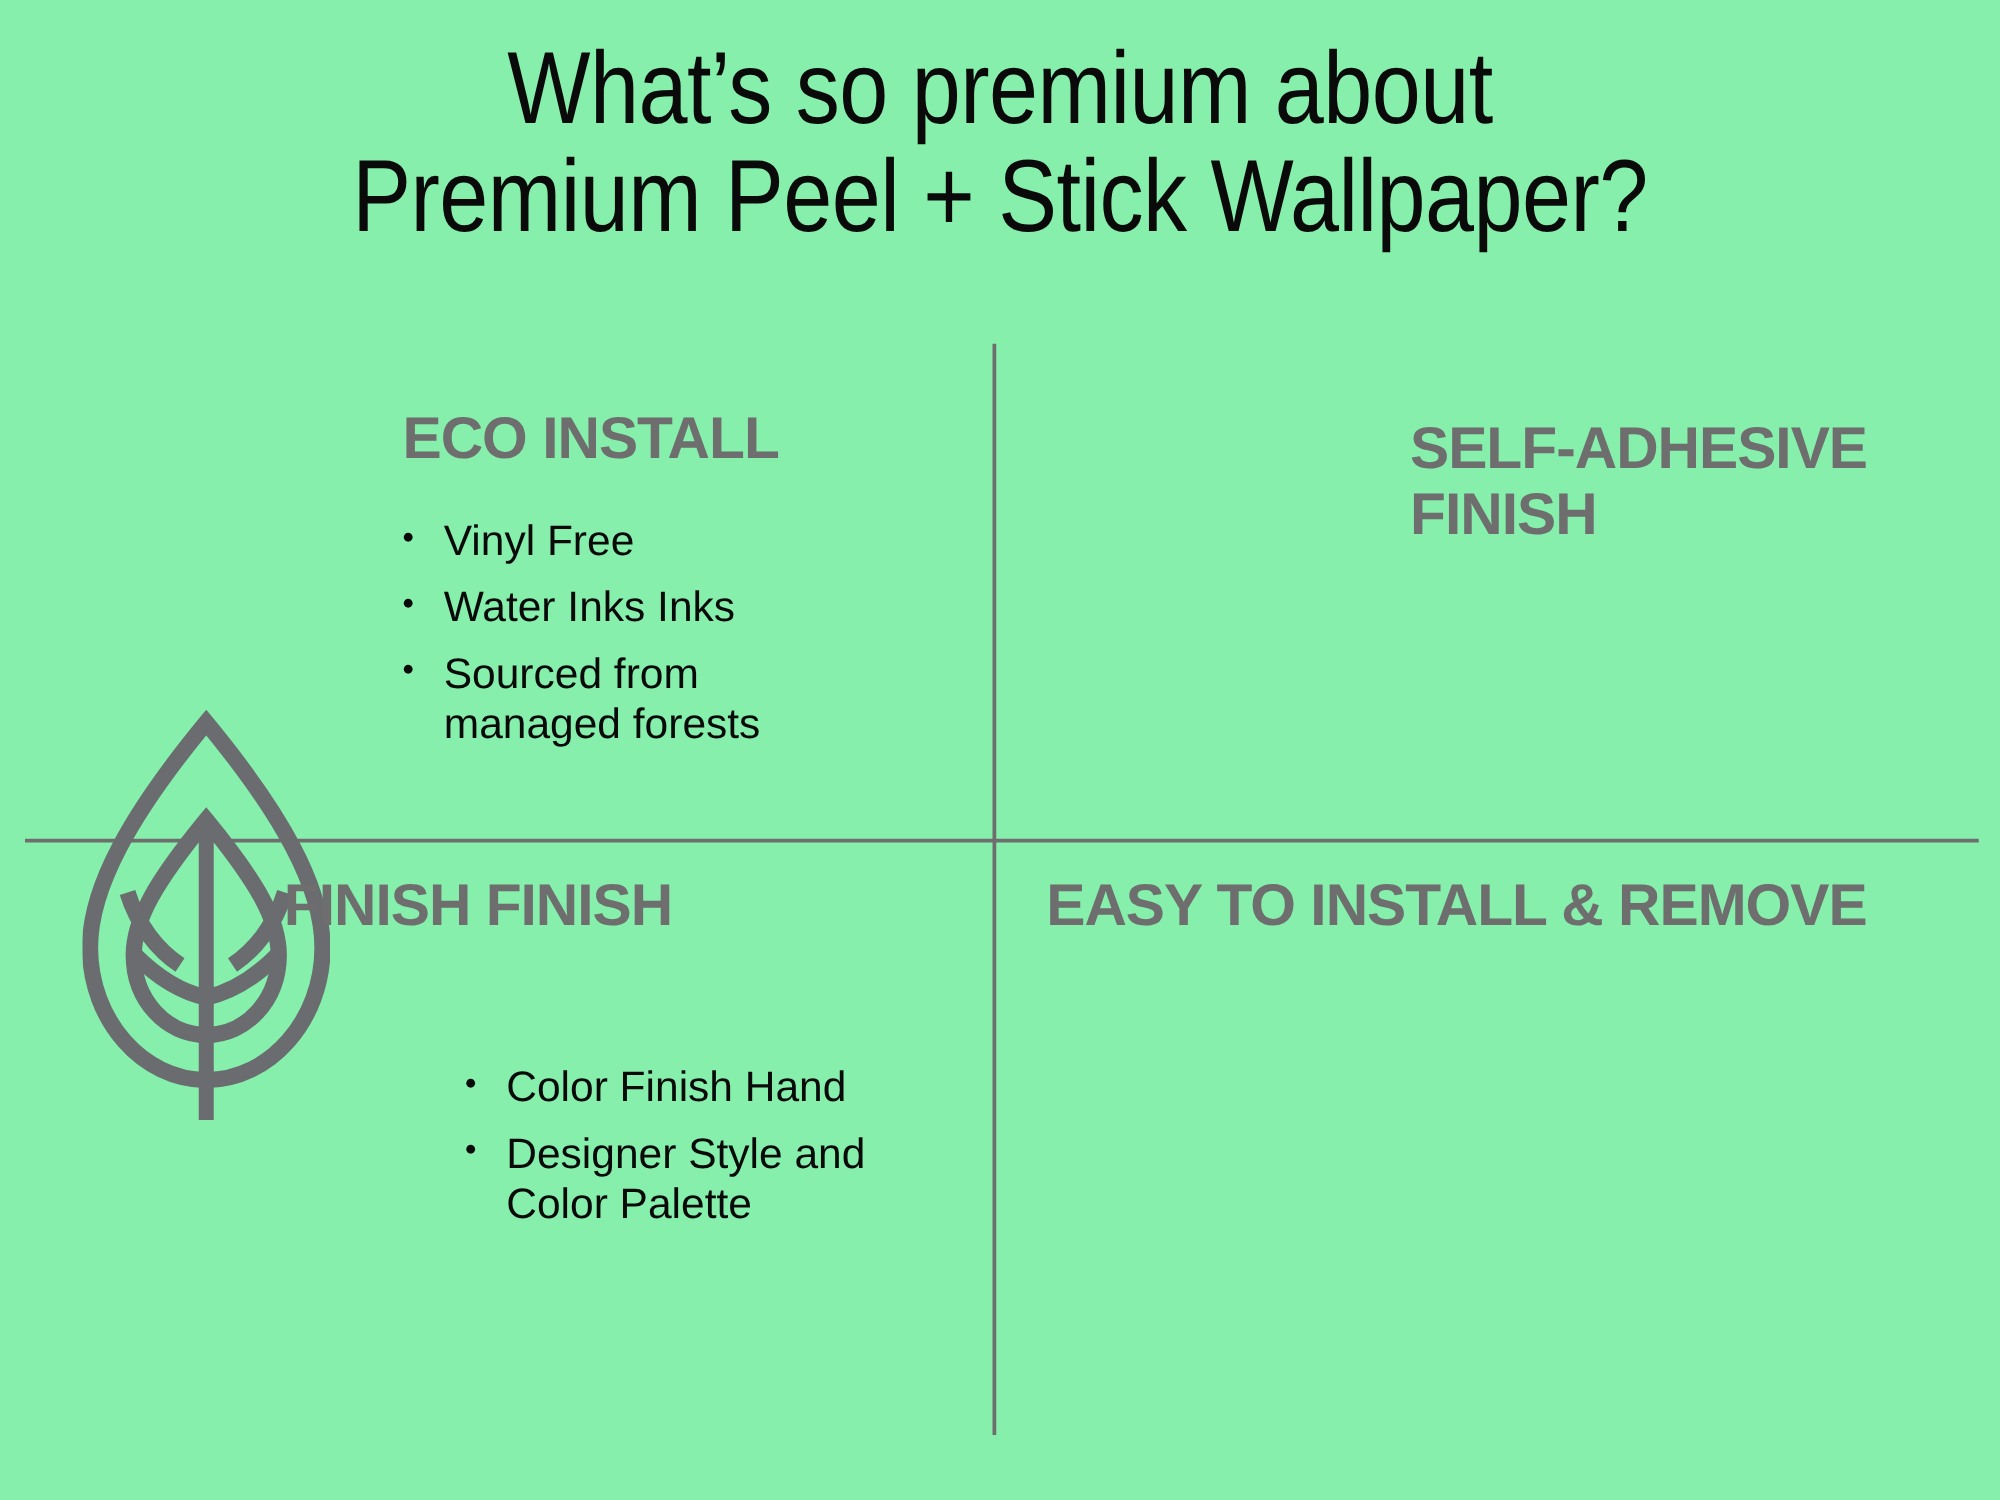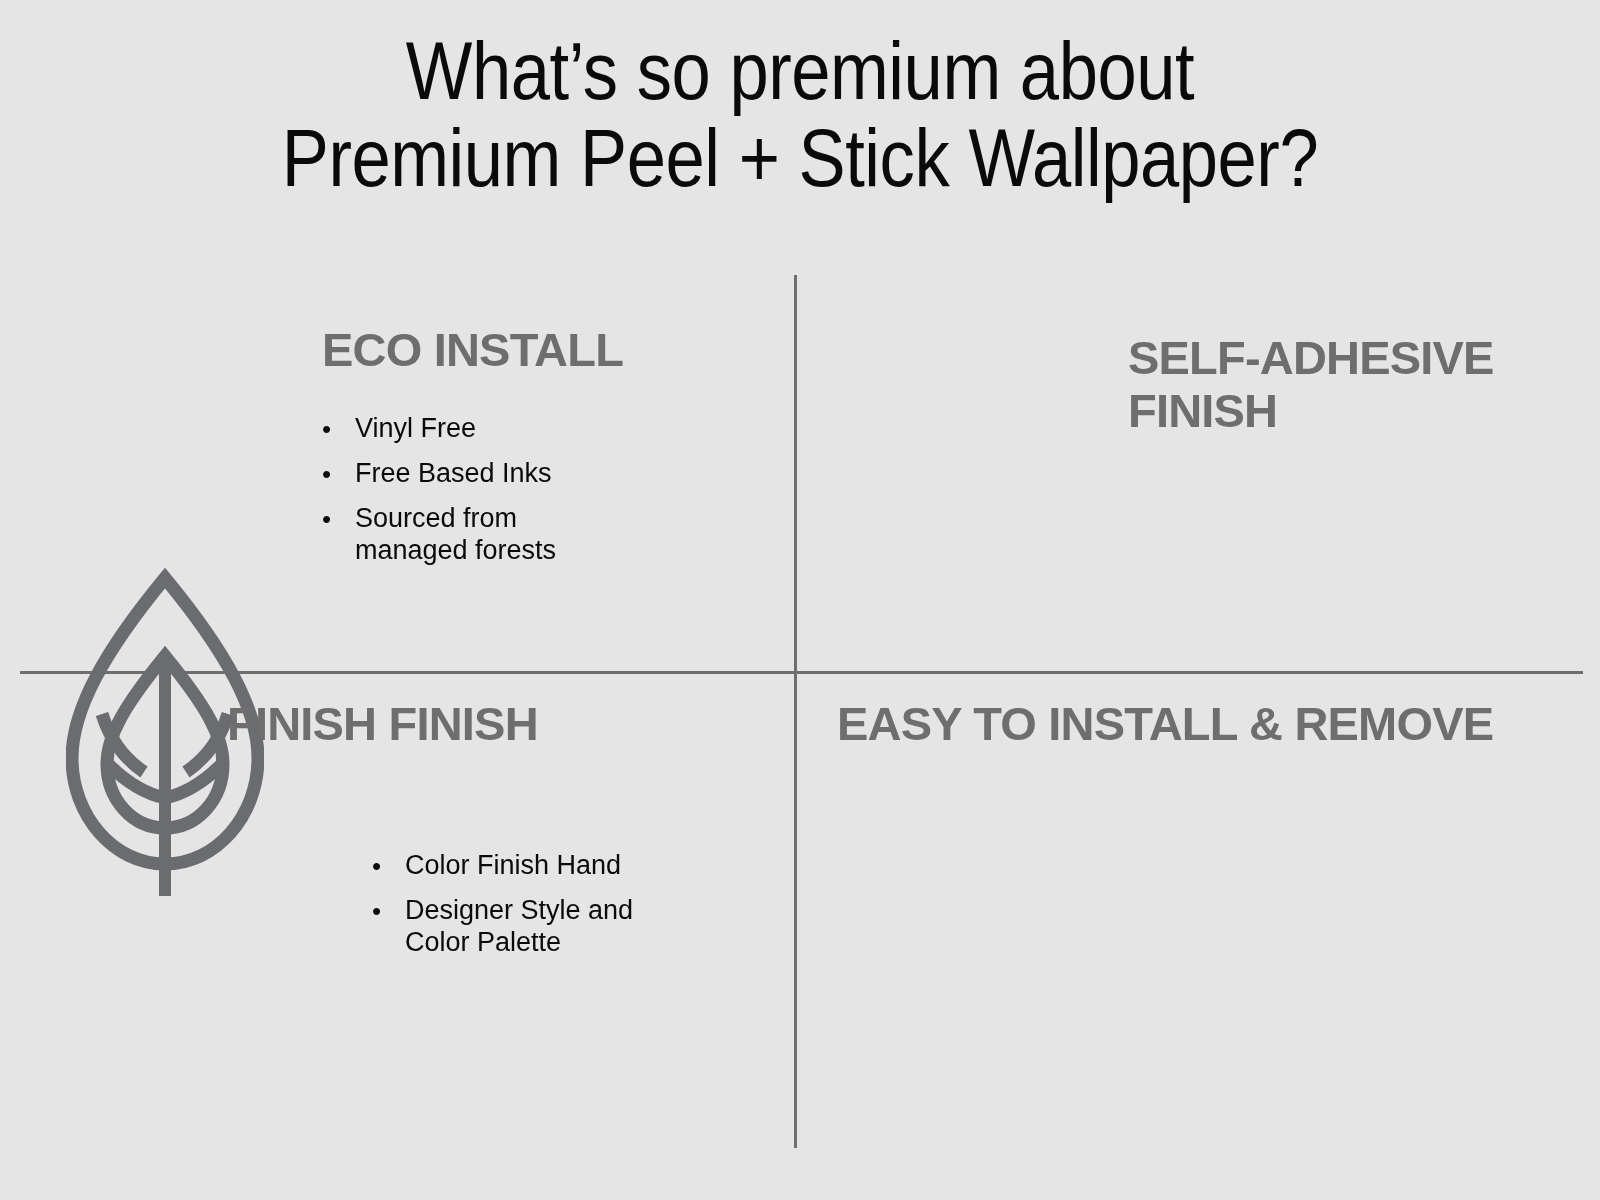--- a/index.html
+++ b/index.html
@@ -10,21 +10,21 @@
     height: 1200px;
     background: #ffffff;
     font-family: "Liberation Sans", sans-serif;
     overflow: hidden;
   }
 
   #canvas {
     position: relative;
     width: 1600px;
     height: 1200px;
-    background: #e5e5e5;
+    background: #86efac;
     text-decoration: underline;
   }
 
   
   .title {
     position: absolute;
     left: 0;
     top: 28px;
     width: 1600px;
     text-align: center;
@@ -74,21 +74,21 @@
   }
   #heading-eco      { left: 322px; top: 49px; }
   #heading-adhesive { left: 331px; top: 57px; }
   #heading-luxury   { left: 227px; top: 24px; }
   #heading-install  { left: 40px;  top: 24px; }
 
   .bullets {
     position: absolute;
     list-style: none;
     color: #0a0a0a;
-    font-size: 27px;
+    font-size: 34px;
     font-weight: 400;
     line-height: 1.18;
   }
   .bullets li {
     position: relative;
     padding-left: 33px;
     margin-bottom: 13px;
     white-space: pre-line;
   }
   .bullets li::before {
@@ -126,21 +126,21 @@
         <path d="M36 146 C 44 172, 60 192, 78 204"></path>
         <path d="M162 146 C 154 172, 138 192, 120 204"></path>
       </g>
       <rect x="93" y="88" width="12" height="240" fill="#6a6c70"></rect>
     </svg>
 
     <h2 class="heading" id="heading-eco">ECO INSTALL</h2>
 
     <ul class="bullets" id="bullets-eco">
       <li>Vinyl Free</li>
-      <li>Free Based Inks</li>
+      <li>Water Inks Inks</li>
       <li>Sourced from
 managed forests</li>
     </ul>
   </section>
 
   <section class="quad" id="quad-adhesive">
 
     <h2 class="heading" id="heading-adhesive">SELF-ADHESIVE
 FINISH</h2>
 

